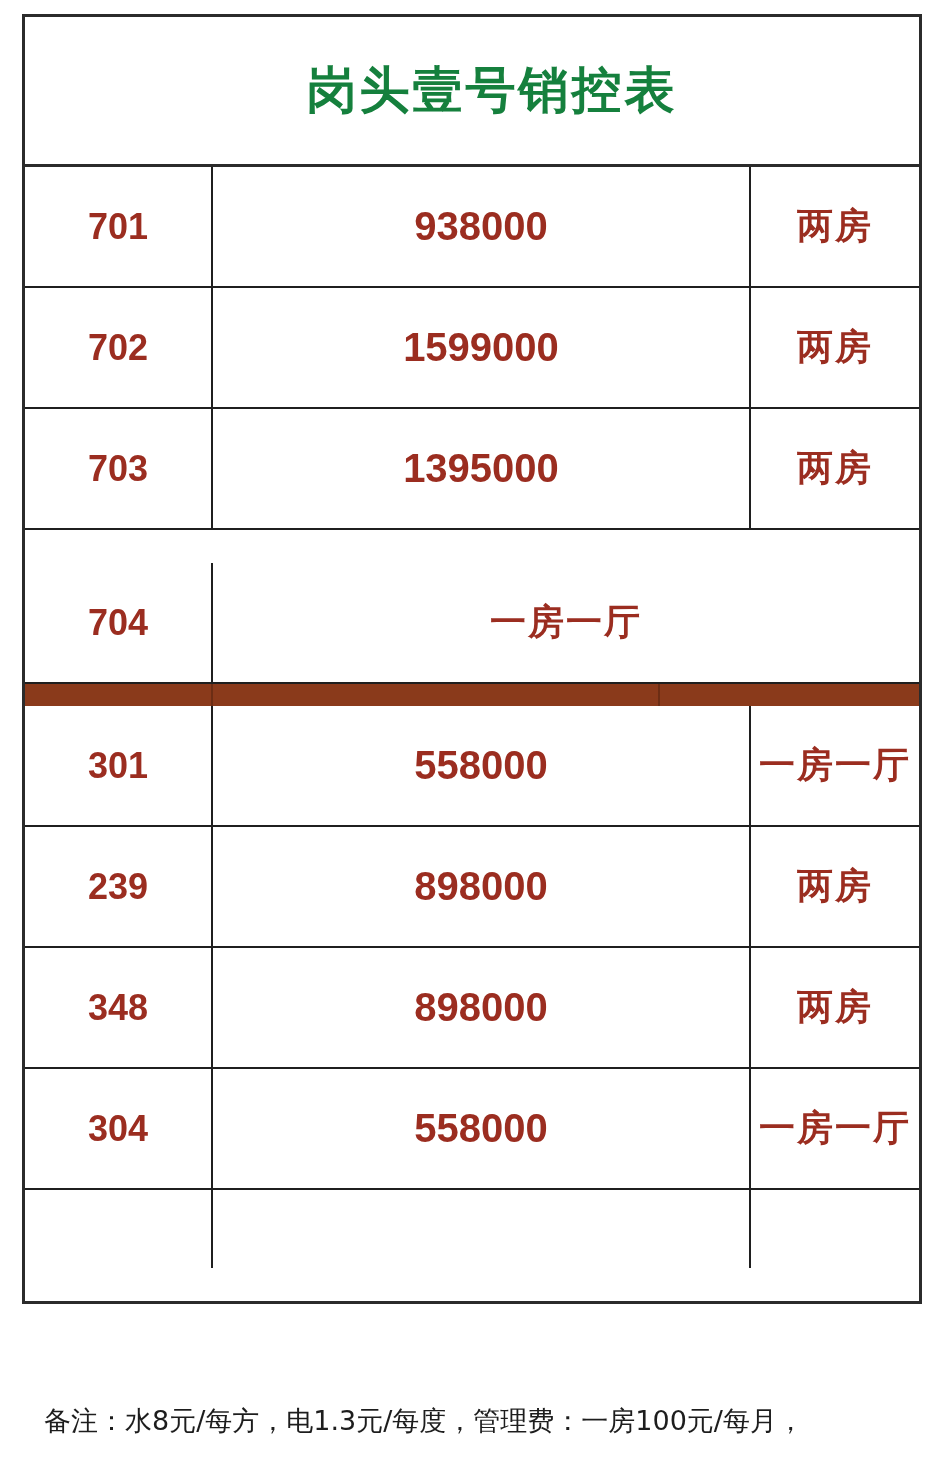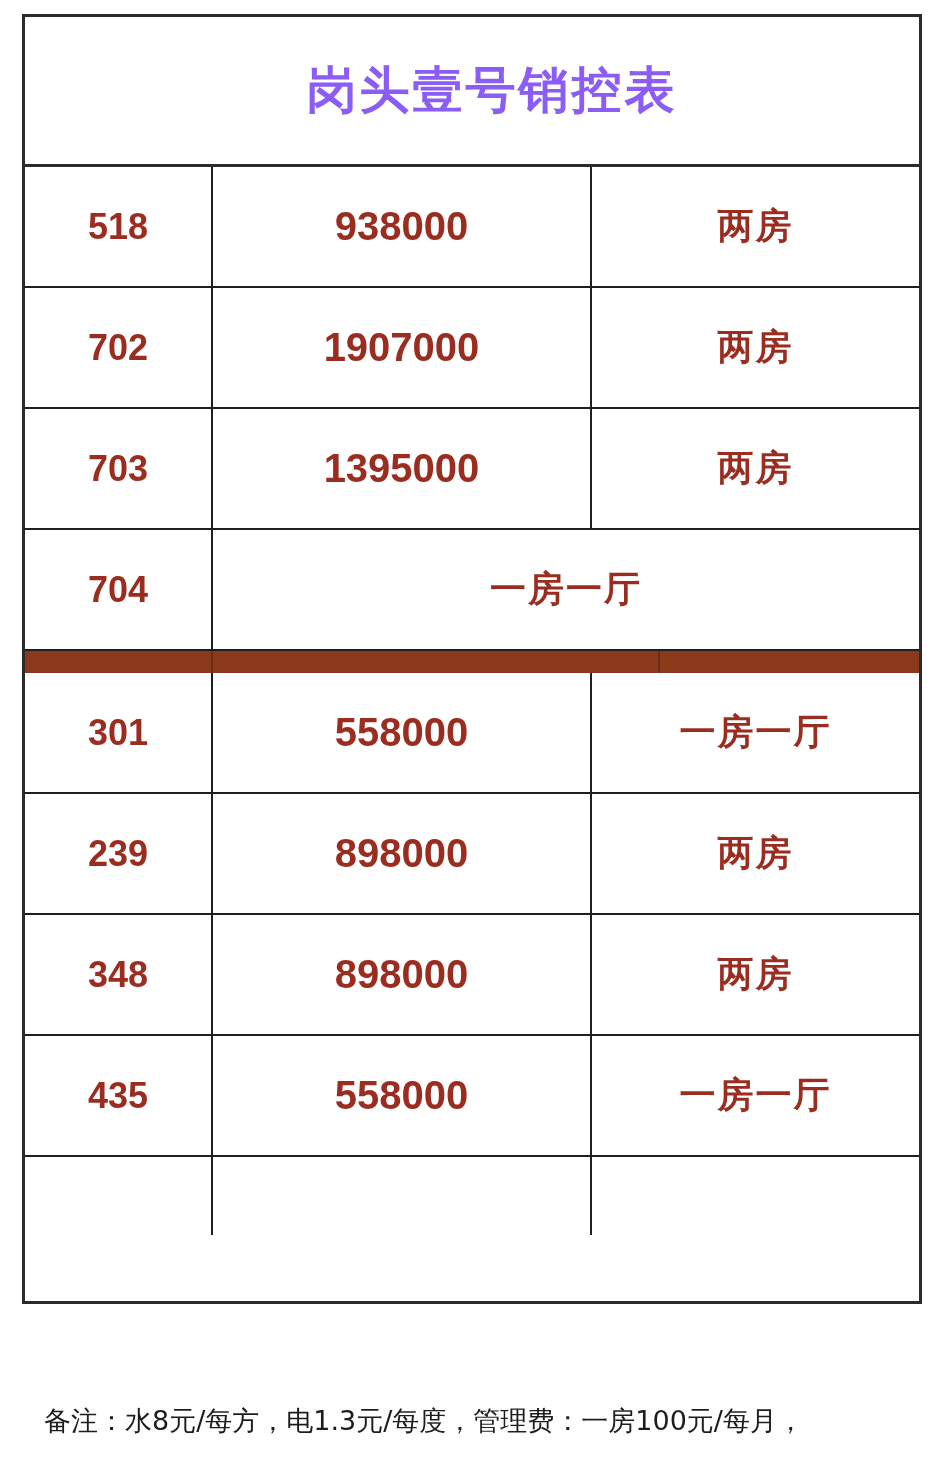--- a/index.html
+++ b/index.html
@@ -41,58 +41,59 @@
     border-bottom: 3px solid #2b2b2b;
     display: flex;
     align-items: center;
     justify-content: center;
   }
   .title-text {
     font-family: "DejaVu Sans", "Liberation Sans", sans-serif;
     font-size: 50px;
     font-weight: bold;
     letter-spacing: 3px;
-    color: #8b5cf6;
+    color: #15803d;
     white-space: nowrap;
     margin-left: 40px;
   }
 
   .rows {
     display: block;
   }
 
   .row {
     display: flex;
     height: 121px;
     box-sizing: border-box;
     border-bottom: 2px solid #1f1f1f;
   }
   .row.last-data {
     border-bottom: 2px solid #1f1f1f;
+    margin-top: 33px;
   }
   .row.empty-row {
     height: 78px;
     border-bottom: none;
   }
 
   .cell {
     box-sizing: border-box;
     display: flex;
     align-items: center;
     justify-content: center;
     color: #9b2d20;
     font-weight: bold;
   }
   .cell.unit {
     width: 188px;
     border-right: 2px solid #1f1f1f;
     font-size: 36px;
   }
   .cell.price {
-    width: 379px;
+    width: 538px;
     border-right: 2px solid #1f1f1f;
     font-size: 40px;
   }
   .cell.type {
     flex: 1;
     font-size: 36px;
     letter-spacing: 2px;
   }
 
   .divider-band {
@@ -132,28 +133,28 @@
 
   <div class="table-frame">
 
     <div class="title-row">
       <div class="title-text">岗头壹号销控表</div>
     </div>
 
     <div class="rows">
 
       <div class="row">
-        <div class="cell unit">518</div>
+        <div class="cell unit">701</div>
         <div class="cell price">938000</div>
         <div class="cell type">两房</div>
       </div>
 
       <div class="row">
         <div class="cell unit">702</div>
-        <div class="cell price">1907000</div>
+        <div class="cell price">1599000</div>
         <div class="cell type">两房</div>
       </div>
 
       <div class="row">
         <div class="cell unit">703</div>
         <div class="cell price">1395000</div>
         <div class="cell type">两房</div>
       </div>
 
       <div class="row last-data">
@@ -178,21 +179,21 @@
         <div class="cell type">两房</div>
       </div>
 
       <div class="row">
         <div class="cell unit">348</div>
         <div class="cell price">898000</div>
         <div class="cell type">两房</div>
       </div>
 
       <div class="row">
-        <div class="cell unit">435</div>
+        <div class="cell unit">304</div>
         <div class="cell price">558000</div>
         <div class="cell type">一房一厅</div>
       </div>
 
       <div class="row empty-row">
         <div class="cell unit"></div>
         <div class="cell price"></div>
         <div class="cell type"></div>
       </div>
 

